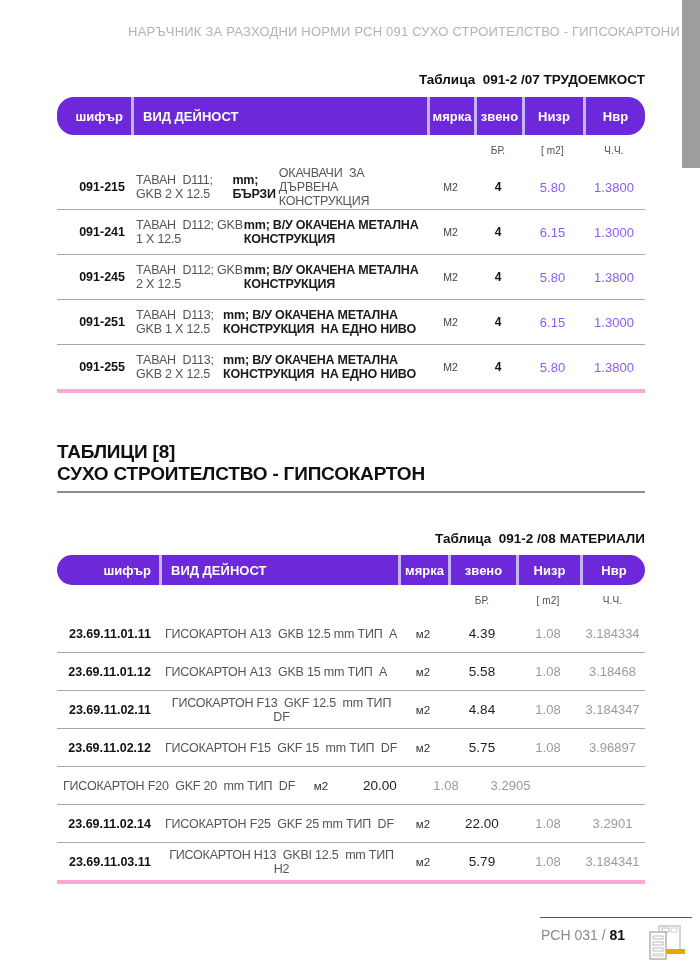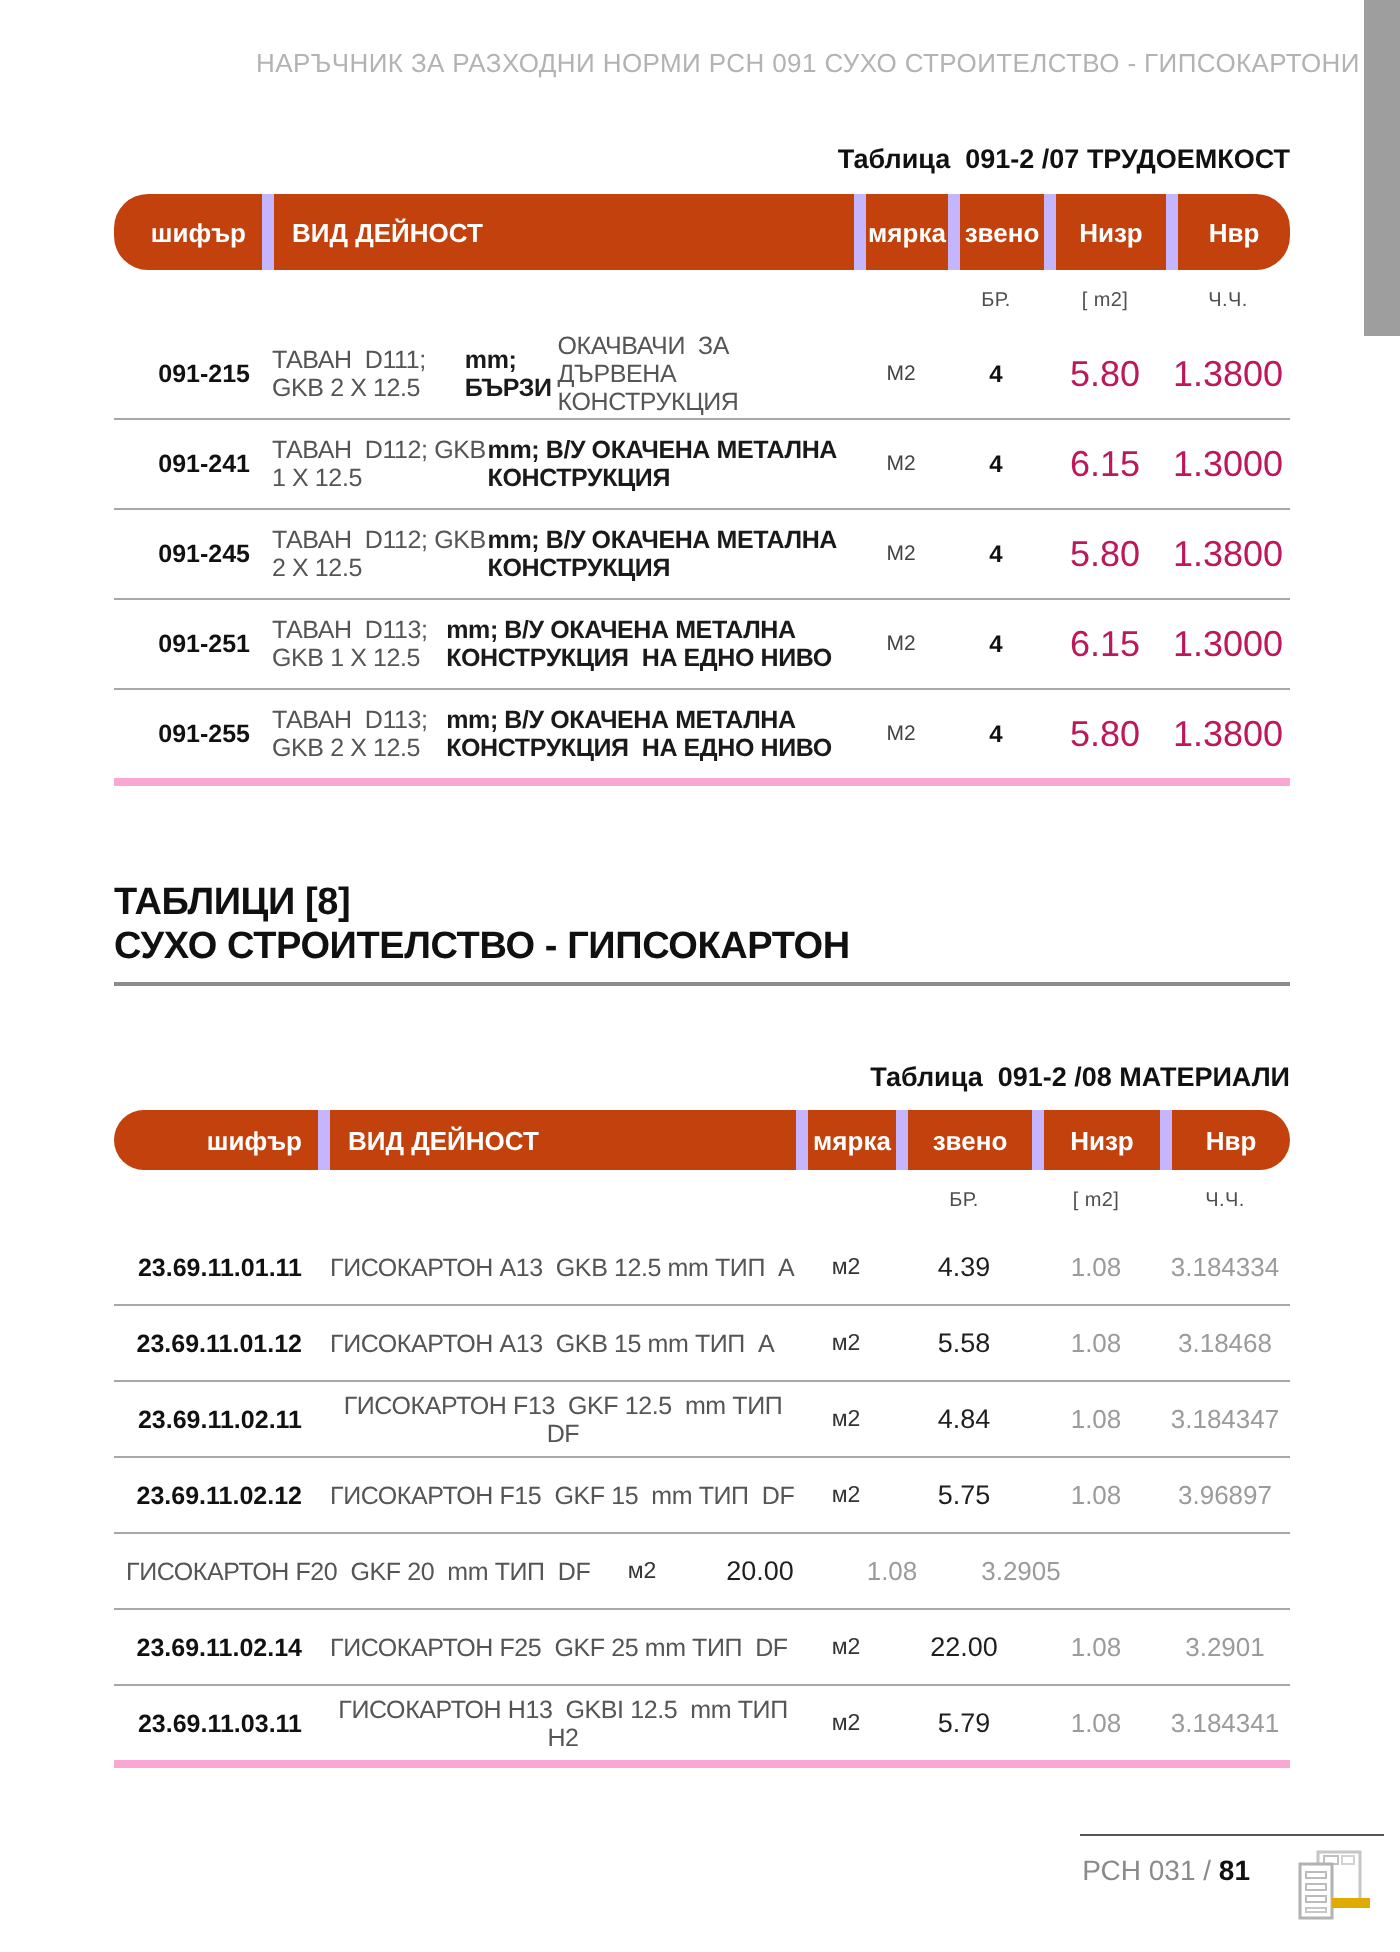--- a/index.html
+++ b/index.html
@@ -12,24 +12,24 @@
 
   .tbl-title{position:absolute;left:57px;width:588px;text-align:right;font-weight:bold;
     font-size:13.5px;color:#111;white-space:pre-wrap;}
   .t1-title{top:72px;}
   .t2-title{top:531px;}
 
   .tbl{position:absolute;left:57px;width:588px;}
   .table1{top:97px;}
   .table2{top:555px;}
 
-  .hrow{display:flex;background:#c2410c;color:#fff;font-weight:bold;font-size:13px;align-items:center;border-radius:17px;}
+  .hrow{display:flex;background:#6d28d9;color:#fff;font-weight:bold;font-size:13px;align-items:center;border-radius:17px;}
   .table1 .hrow{height:38px;}
   .table2 .hrow{height:30px;}
-  .hrow .cell{border-left:6px solid #c4b5fd;}
+  .hrow .cell{border-left:3px solid #c4b5fd;}
   .hrow .cell:first-child{border-left:none;}
 
   .cell{box-sizing:border-box;height:100%;display:flex;align-items:center;justify-content:center;
     white-space:pre-wrap;}
   .cell.right{justify-content:flex-end;padding-right:8px;}
   .cell.left{justify-content:flex-start;}
 
   .table1 .c1{width:74px;}  .table1 .c2{width:296px;} .table1 .c3{width:47px;}
   .table1 .c4{width:48px;}  .table1 .c5{width:61px;}  .table1 .c6{width:62px;}
   .table2 .c1{width:102px;} .table2 .c2{width:239px;} .table2 .c3{width:50px;}
@@ -44,21 +44,21 @@
 
   .code{font-weight:bold;font-size:12.5px;color:#111;}
   .table1 .code{padding-right:6px;}
   .desc{font-size:12.5px;line-height:14px;color:#555;letter-spacing:-.2px;}
   .table1 .desc{padding-left:5px;}
   .table2 .desc{padding-left:6px;text-align:center;}
   .desc b{color:#1a1a1a;font-weight:bold;}
   .unit1{font-size:10.5px;color:#444;}
   .unit2{font-size:11.5px;color:#333;}
   .zv1{font-weight:bold;font-size:12px;color:#111;}
-  .num{font-size:18px;color:#be185d;}
+  .num{font-size:13px;color:#8b5cf6;}
   .zv2{font-size:13.5px;color:#1e1e1e;}
   .mut{font-size:13px;color:#9b9b9b;}
 
   .section{position:absolute;top:441px;left:57px;width:588px;}
   .section .line{font-weight:bold;font-size:19px;line-height:22px;color:#101010;letter-spacing:-.2px;}
   .section .rule{border-bottom:2px solid #8c8c8c;margin-top:6px;}
 
   .footer-line{position:absolute;top:917px;left:540px;width:152px;border-top:1px solid #555;}
   .footer-text{position:absolute;top:927px;left:515px;width:110px;text-align:right;
     font-size:14px;color:#8a8a8a;white-space:pre-wrap;}

